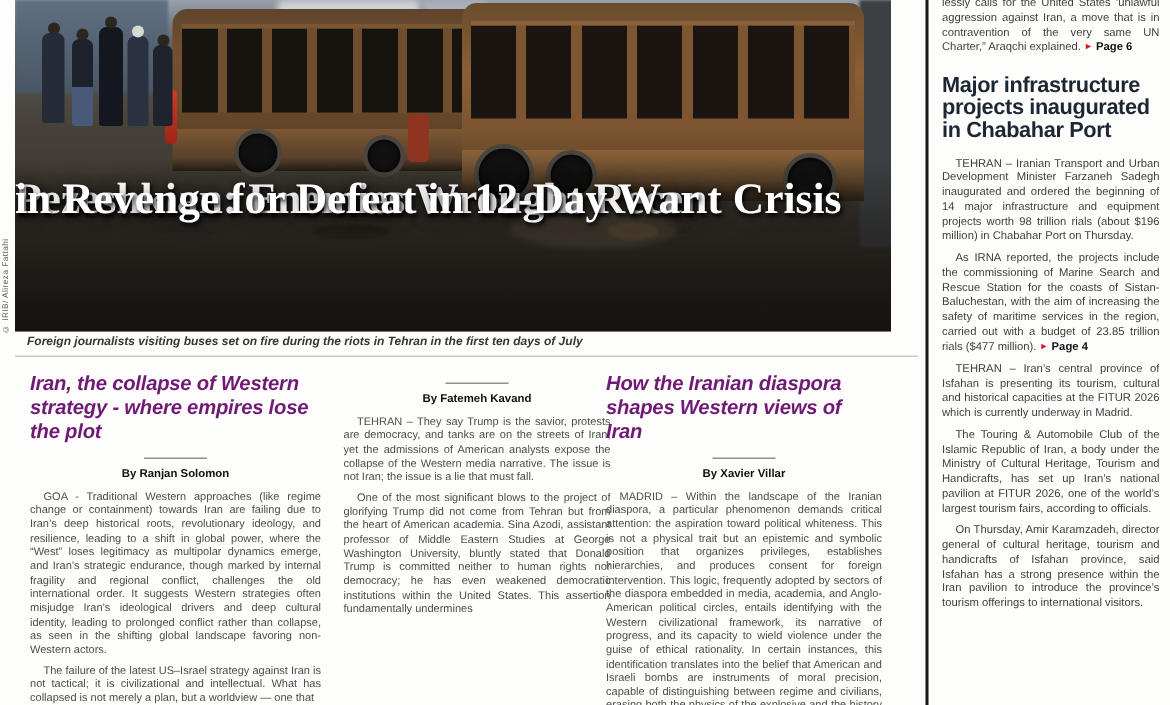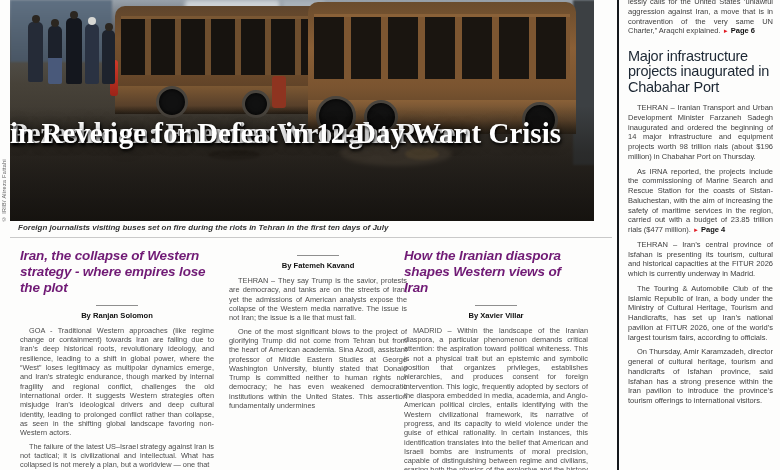--- a/index.html
+++ b/index.html
@@ -74,21 +74,21 @@
   .divider{width:42px;height:1px;background:#8f8f8f;margin:9px auto 5px;}
   .byline{text-align:center;font-size:7.6px;font-weight:bold;color:#101010;margin:0 0 6px;}
   .body-p{font-size:7.35px;line-height:1.27;color:#4c4c4c;text-align:justify;
     text-indent:9px;margin:0 0 4px;}
 
   
   .sidebar{position:absolute;left:628px;top:0;width:145px;height:470px;overflow:hidden;}
   .sidebar-inner{margin-top:-3px;}
   .sb-p{font-size:7.5px;line-height:1.3;color:#3e3e3e;text-align:justify;text-indent:9px;margin:0 0 5px;}
   .sb-cont{text-indent:0;}
-  .sb-title{font-weight:normal;font-size:14.5px;line-height:1.06;color:#1c2733;
+  .sb-title{font-weight:bold;font-size:14.5px;line-height:1.06;color:#1c2733;
     letter-spacing:-.25px;margin:13px 0 8px;}
   .pgref{font-weight:bold;color:#111;white-space:nowrap;}
   .arrow{color:#e01a22;font-size:6px;vertical-align:.5px;}
 </style>
 </head>
 <body>
 
 <div class="page">
 
   <div class="photo">

